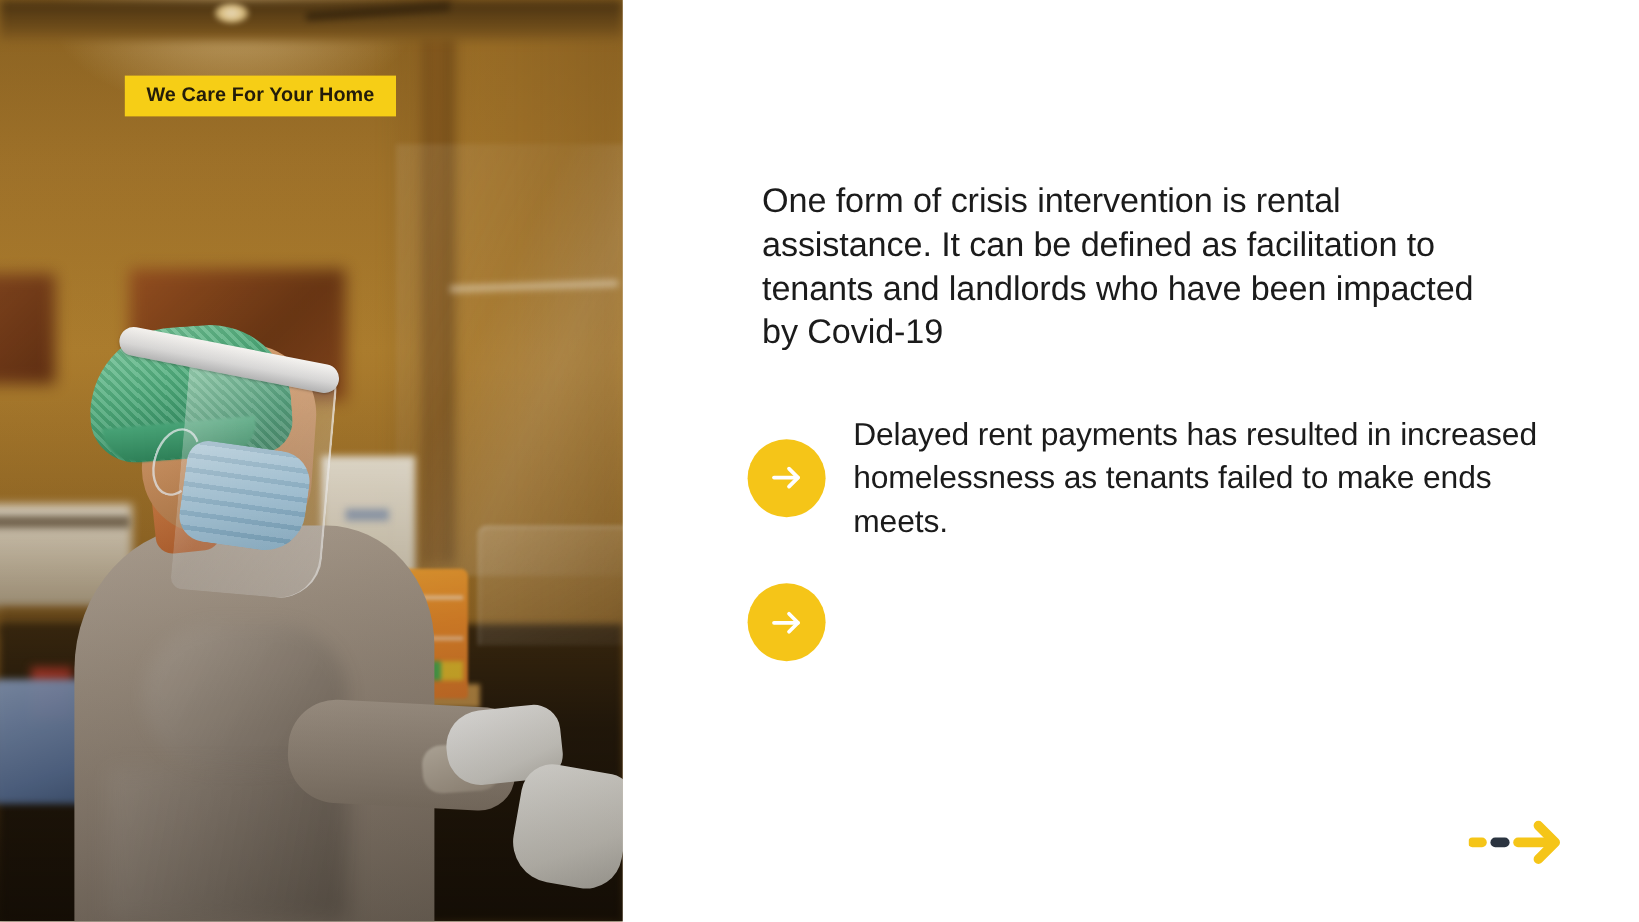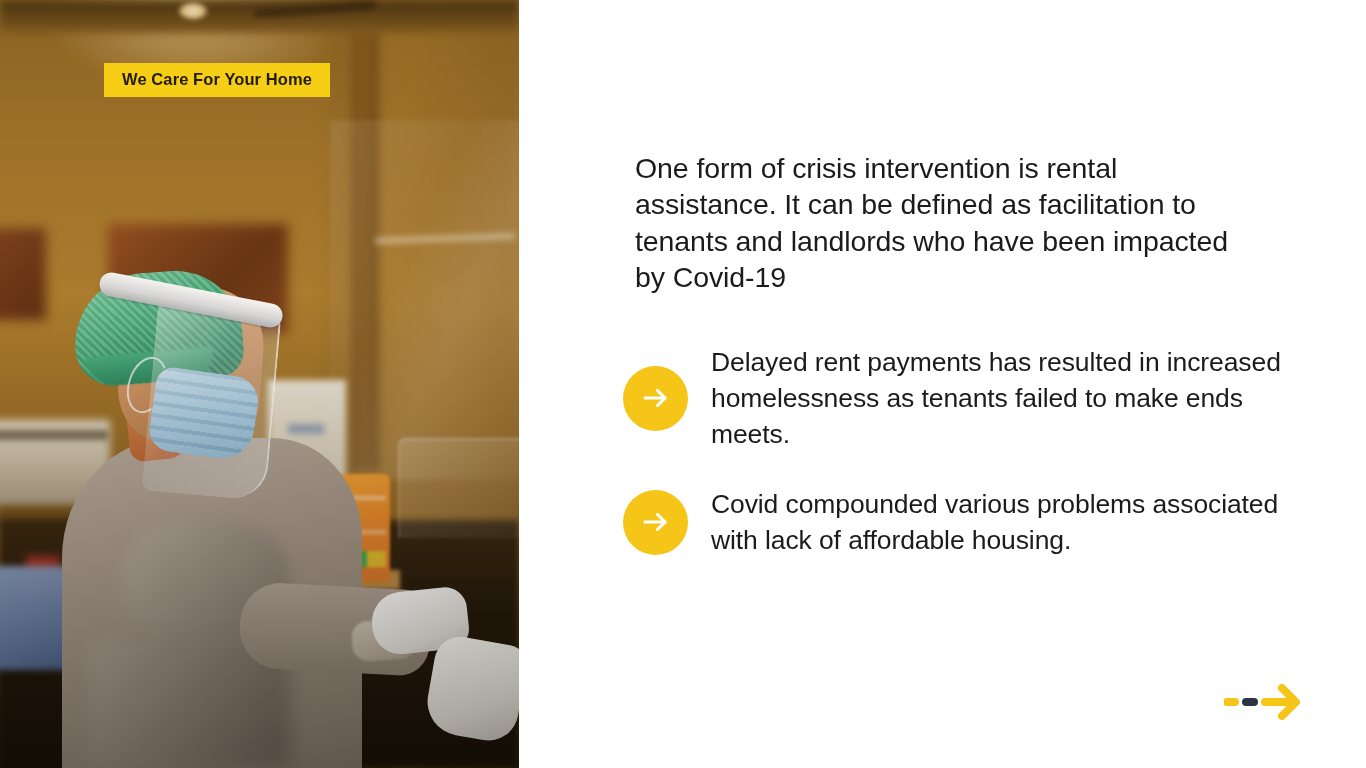--- a/index.html
+++ b/index.html
@@ -504,21 +504,20 @@
         <span class="bullet-text">Delayed rent payments has resulted in increased homelessness as tenants failed to make ends meets.</span>
       </div>
 
       <div class="bullet">
         <span class="bullet-icon">
           <svg width="36" height="36" viewBox="0 0 36 36" aria-hidden="true">
             <path d="M7 18 H27" stroke="#ffffff" stroke-width="3.1" stroke-linecap="round" fill="none"></path>
             <path d="M19.5 10.5 L27 18 L19.5 25.5" stroke="#ffffff" stroke-width="3.1" stroke-linecap="round" stroke-linejoin="round" fill="none"></path>
           </svg>
         </span>
-        <span class="bullet-text">Covid compounded various problems associated with lack of affordable housing.</span>
       </div>
 
     </div>
 
     <div class="deco-arrow">
       <svg width="90" height="40" viewBox="0 0 90 40" aria-hidden="true">
         <path d="M3 20 H11" stroke="#F5C518" stroke-width="8" stroke-linecap="round" fill="none"></path>
         <path d="M22 20 H30" stroke="#2B3440" stroke-width="8" stroke-linecap="round" fill="none"></path>
         <path d="M41 20 H71" stroke="#F5C518" stroke-width="8" stroke-linecap="round" fill="none"></path>
         <path d="M58 6 L72 20 L58 34" stroke="#F5C518" stroke-width="8" stroke-linecap="round" stroke-linejoin="round" fill="none"></path>

